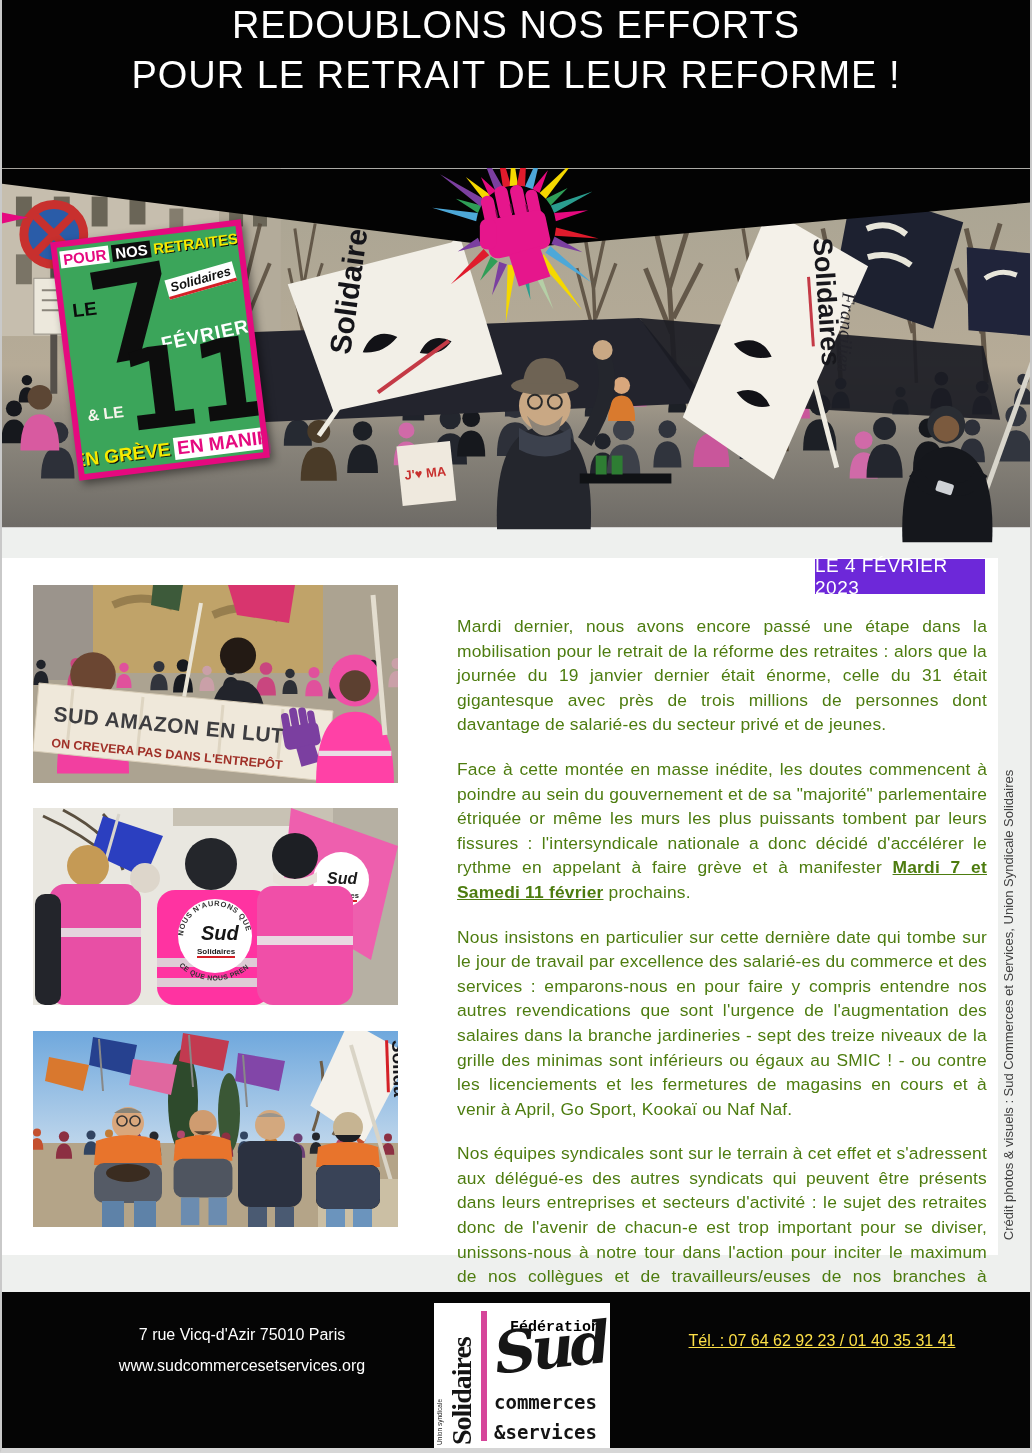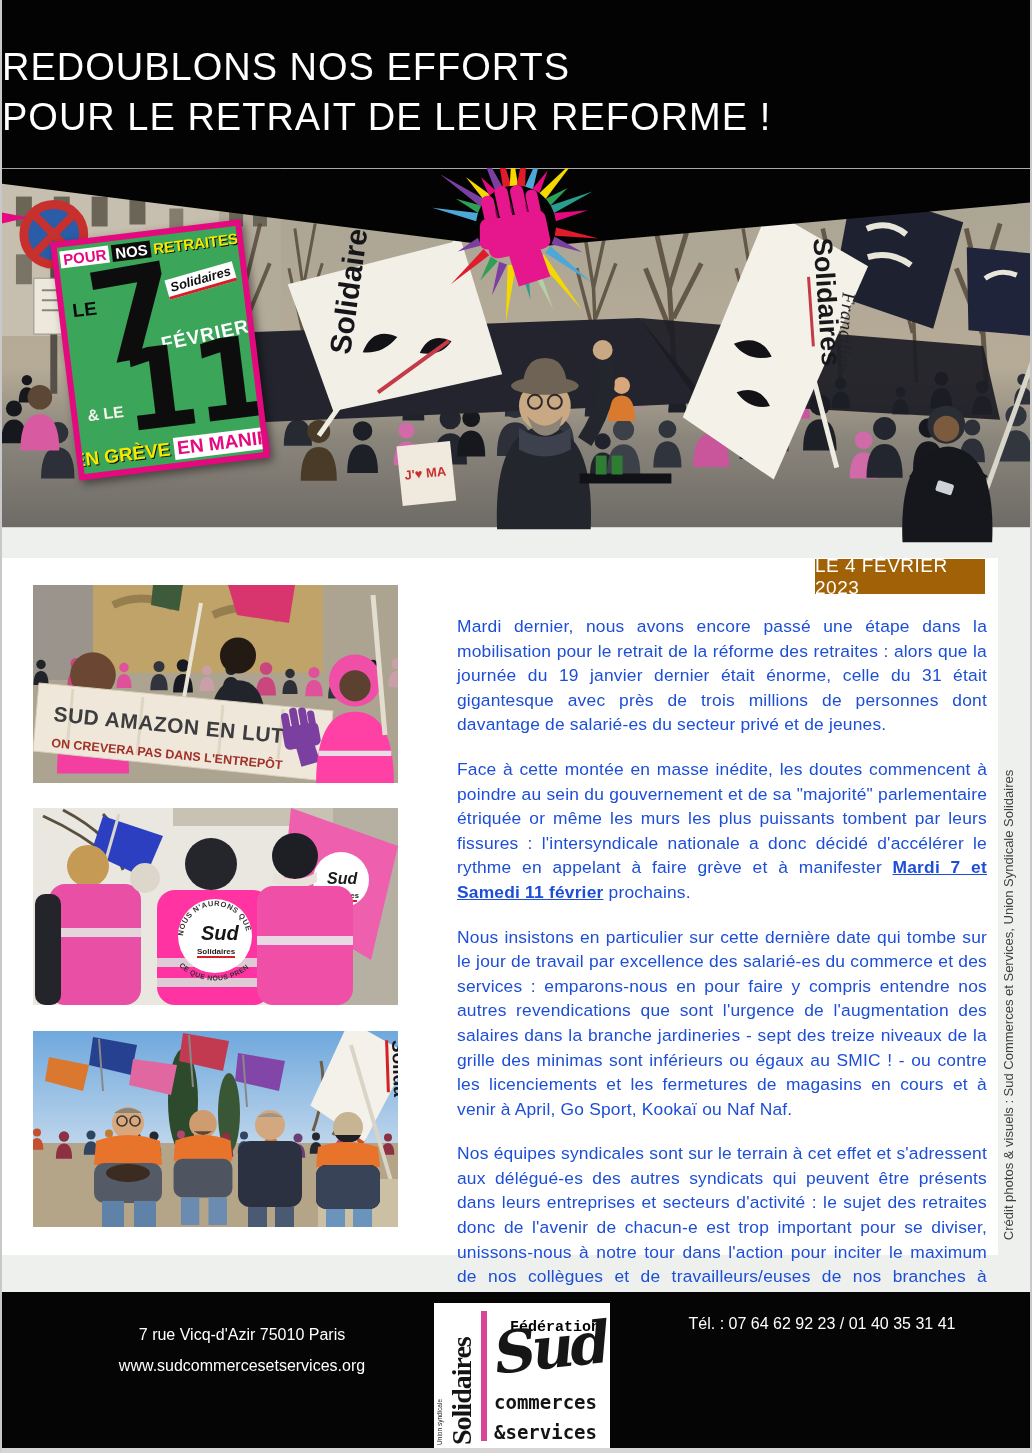--- a/index.html
+++ b/index.html
@@ -2,22 +2,22 @@
 <html><head>
 <meta charset="utf-8">
 <style>
   html,body{margin:0;padding:0;background:#ffffff;}
   .page{position:relative;width:1032px;height:1453px;margin:0 auto;overflow:hidden;
         box-sizing:border-box;border-left:2px solid #c9c9c9;border-right:2px solid #c9c9c9;
         border-bottom:5px solid #d6d6d6;background:#ffffff;
         font-family:"Liberation Sans",sans-serif;}
   
   .masthead{position:absolute;left:0;top:0;width:100%;height:168px;background:#030303;
-            display:flex;flex-direction:column;align-items:flex-start;justify-content:flex-start;
-            padding-top:42px;box-sizing:border-box;z-index:3;}
+            display:flex;flex-direction:column;align-items:center;justify-content:flex-start;
+            box-sizing:border-box;z-index:3;}
   .masthead .t1,.masthead .t2{color:#ffffff;font-size:38px;letter-spacing:1px;line-height:50px;font-weight:400;}
   
   .banner{position:absolute;left:0;top:168px;width:1028px;height:360px;z-index:2;}
   .banner svg{overflow:visible;display:block;}
   
   .poster{position:absolute;left:62px;top:230px;width:192px;height:240px;background:#e5097f;
           padding:6px;box-sizing:border-box;transform:rotate(-7deg);z-index:4;
           box-shadow:3px 4px 8px rgba(0,0,0,.45);}
   .poster .inner{position:relative;width:100%;height:100%;background:#3ba55a;overflow:hidden;}
   .po-row1{position:absolute;left:2px;top:4px;display:flex;gap:3px;align-items:baseline;font-weight:bold;font-size:15px;white-space:nowrap;}
@@ -33,33 +33,33 @@
   .po-row2{position:absolute;left:2px;right:2px;bottom:3px;display:flex;gap:4px;justify-content:center;align-items:baseline;font-weight:bold;font-size:19px;white-space:nowrap;}
   .po-greve{color:#f7ea00;text-shadow:1px 1px 0 #0c0c0c;}
   .po-manif{background:#ffffff;color:#e5097f;padding:0 3px;}
   
   .band{position:absolute;background:#eef0ee;z-index:0;}
   .band-top{left:0;top:528px;width:1028px;height:30px;}
   .band-right{left:996px;top:528px;width:32px;height:764px;}
   .band-bottom{left:0;top:1255px;width:1028px;height:37px;}
   .photo{position:absolute;left:31px;width:365px;z-index:1;}
   .ph1{top:585px;height:198px;} .ph2{top:808px;height:197px;} .ph3{top:1031px;height:196px;}
-  .date-badge{position:absolute;left:813px;top:559px;width:170px;height:35px;background:#a16207;
+  .date-badge{position:absolute;left:813px;top:559px;width:170px;height:35px;background:#6d28d9;
               color:#fff;font-size:19px;letter-spacing:.5px;display:flex;align-items:center;justify-content:center;z-index:2;}
   .article{position:absolute;left:455px;top:614px;width:530px;z-index:1;}
-  .article p{margin:0 0 20px 0;text-align:justify;font-size:17.4px;line-height:24.6px;color:#1d4ed8;letter-spacing:.2px;}
+  .article p{margin:0 0 20px 0;text-align:justify;font-size:17.4px;line-height:24.6px;color:#4d7c0f;letter-spacing:.2px;}
   .article strong.u{font-weight:bold;text-decoration:underline;}
   .credit{position:absolute;left:748px;top:996px;width:520px;height:18px;transform:rotate(-90deg);
           transform-origin:center;font-size:13px;color:#3f3f3f;text-align:center;white-space:nowrap;z-index:2;}
   
   .footer{position:absolute;left:0;top:1292px;width:1028px;height:156px;background:#050505;z-index:2;}
   .f-left{position:absolute;left:55px;top:34px;width:370px;text-align:center;color:#fff;}
   .f-left .l1{font-size:17px;font-weight:bold;letter-spacing:.4px;margin-bottom:14px;}
   .f-left .l2,.f-left .l3{font-size:16px;margin-bottom:13px;}
-  .f-right{position:absolute;left:630px;top:23px;width:380px;text-align:center;color:#ffffff;}
+  .f-right{position:absolute;left:630px;top:40px;width:380px;text-align:center;color:#fde047;text-decoration:underline;}
   .f-right div{font-size:16px;margin-bottom:16px;}
   .logo-box{position:absolute;left:432px;top:11px;width:176px;height:145px;background:#ffffff;}
   .lb-union{position:absolute;left:2px;top:96px;font-size:6.5px;color:#222;writing-mode:vertical-rl;transform:rotate(180deg);line-height:1.1;}
   .lb-solid{position:absolute;left:12px;top:4px;height:138px;font-size:28px;font-weight:bold;letter-spacing:-1px;color:#141414;
             writing-mode:vertical-rl;transform:rotate(180deg);font-family:"Liberation Serif",serif;}
   .lb-bar{position:absolute;left:47px;top:8px;width:6px;height:130px;background:#d6459a;}
   .lb-fed{position:absolute;left:76px;top:8px;font-family:Liberation Mono, monospace;font-weight:bold;font-size:15px;color:#000000;margin-top:8px;}
   .lb-sud{position:absolute;left:60px;top:16px;font-family:"DejaVu Serif",serif;font-style:italic;font-weight:bold;
           font-size:58px;line-height:1;color:#161616;letter-spacing:-4px;transform:rotate(-6deg);}
   .lb-com{position:absolute;left:60px;top:88px;font-family:"DejaVu Sans Mono",monospace;font-weight:bold;font-size:19px;color:#141414;letter-spacing:0;}

